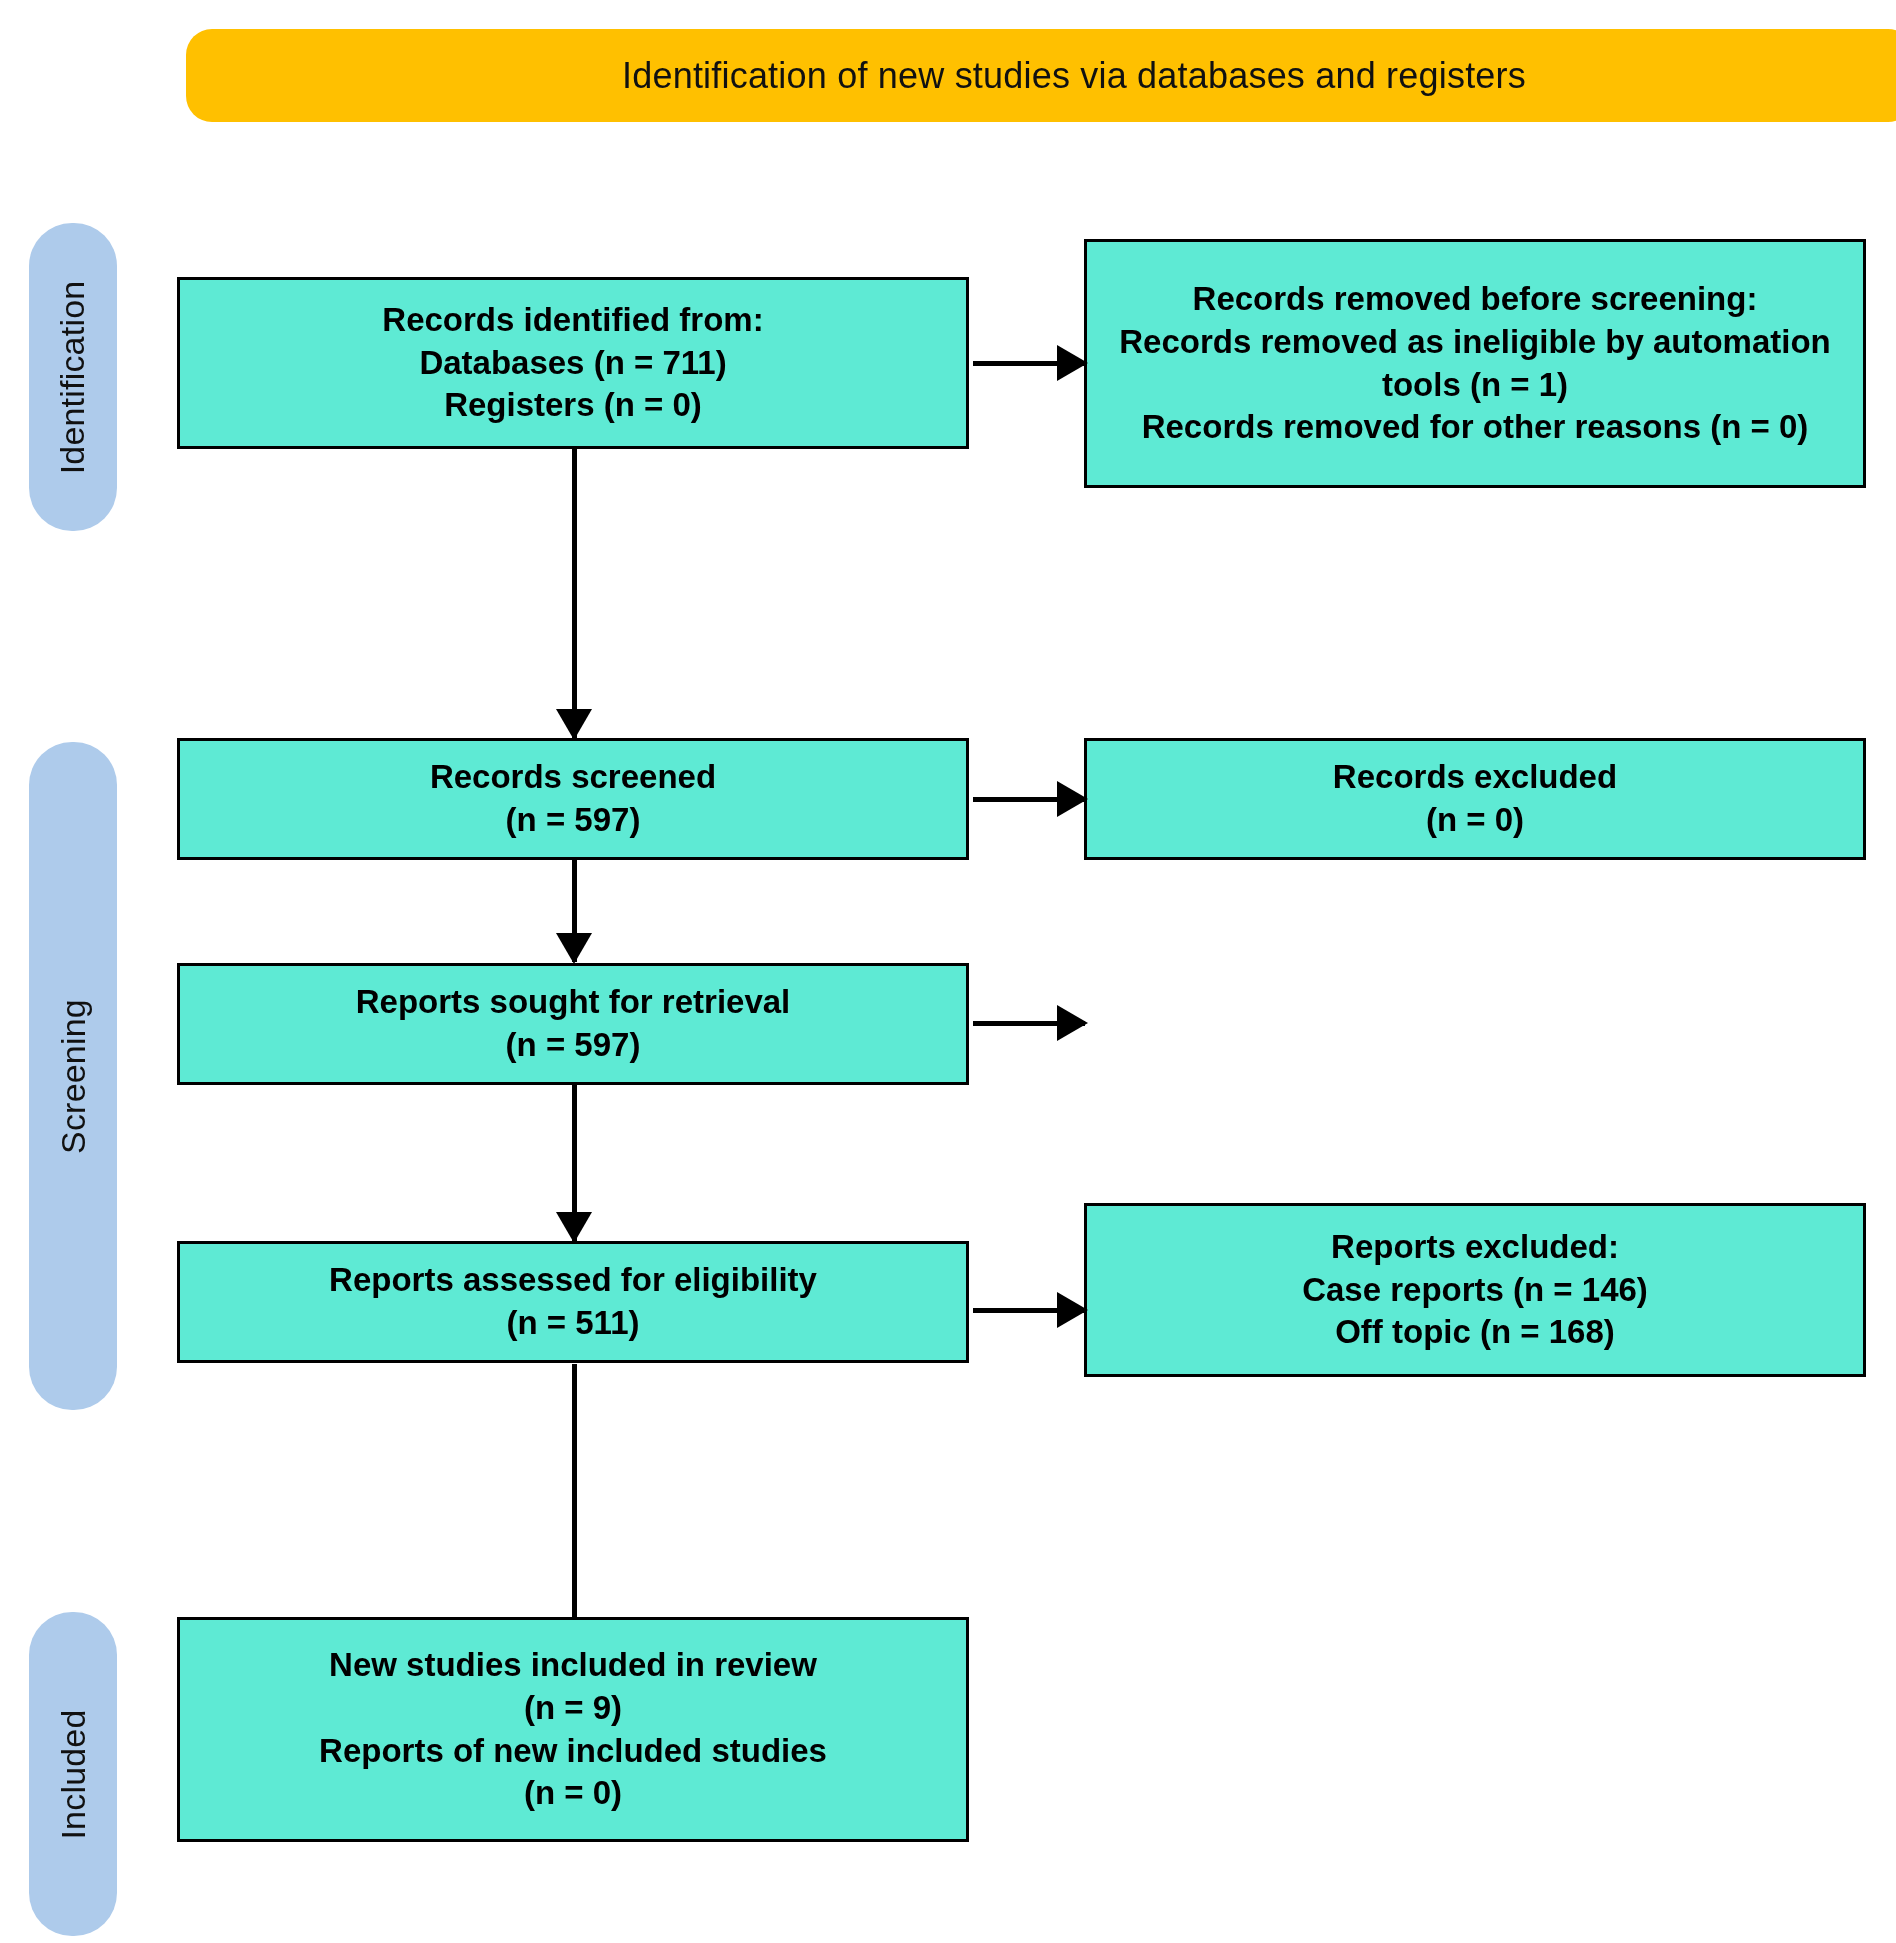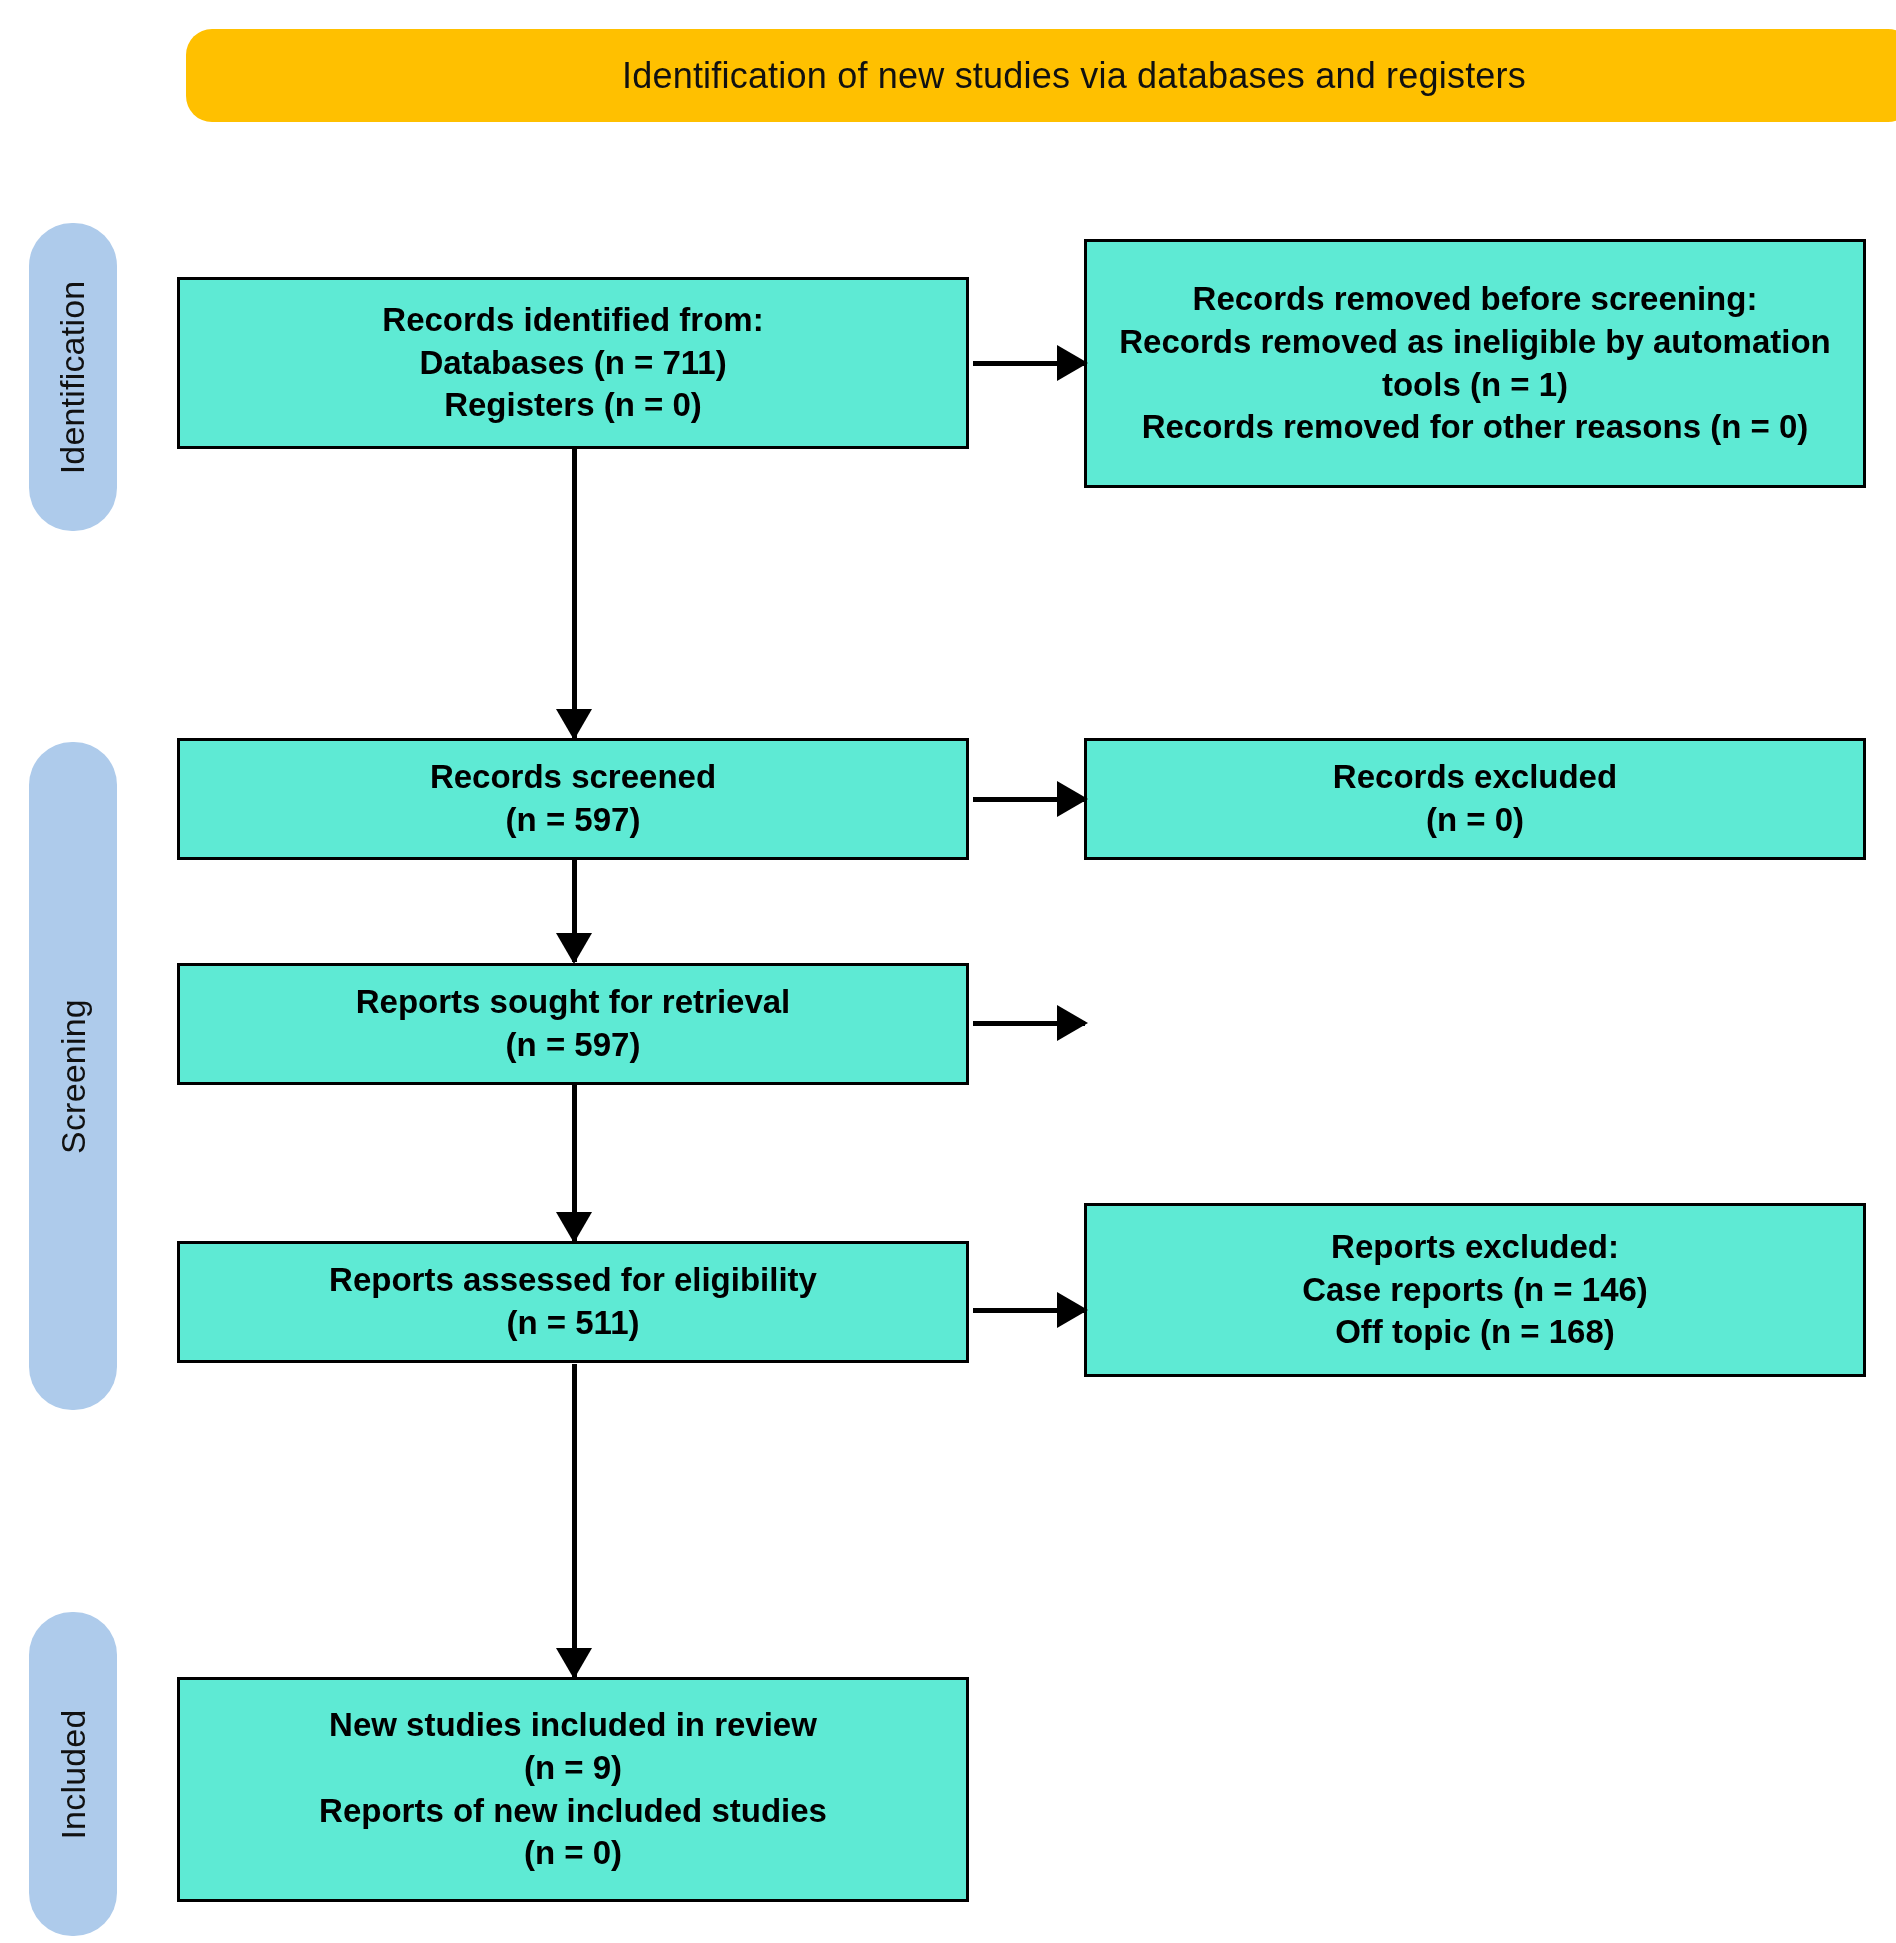--- a/index.html
+++ b/index.html
@@ -91,21 +91,21 @@
   .col-right { left: 1084px; width: 782px; }
 
   .b-identified   { top: 277px;  height: 172px; }
   .b-removed      { top: 239px;  height: 249px; }
   .b-screened     { top: 738px;  height: 122px; }
   .b-excluded     { top: 738px;  height: 122px; }
   .b-sought       { top: 963px; height: 122px; }
   .b-notretrieved { top: 963px; height: 122px; }
   .b-assessed     { top: 1241px; height: 122px; }
   .b-repexcluded  { top: 1203px; height: 174px; }
-  .b-included     { top: 1677px; height: 225px; }
+  .b-included     { top: 1617px; height: 225px; }
 
   
   .arrow-v {
     position: absolute;
     left: 572px;
     width: 4.6px;
     background: #000000;
   }
   .arrow-v::after {
     content: "";

